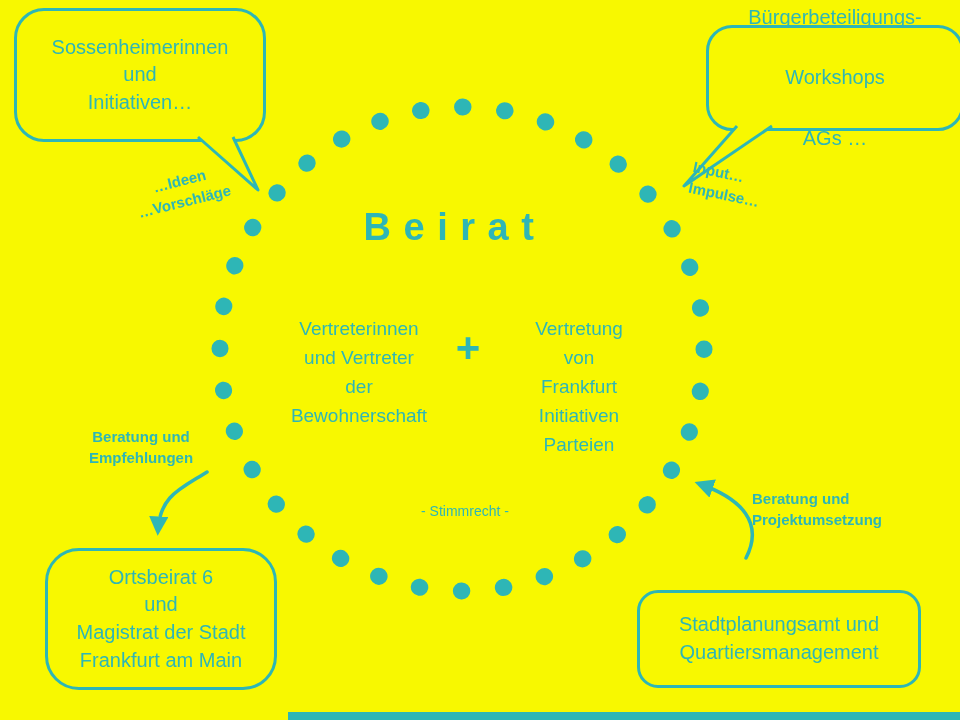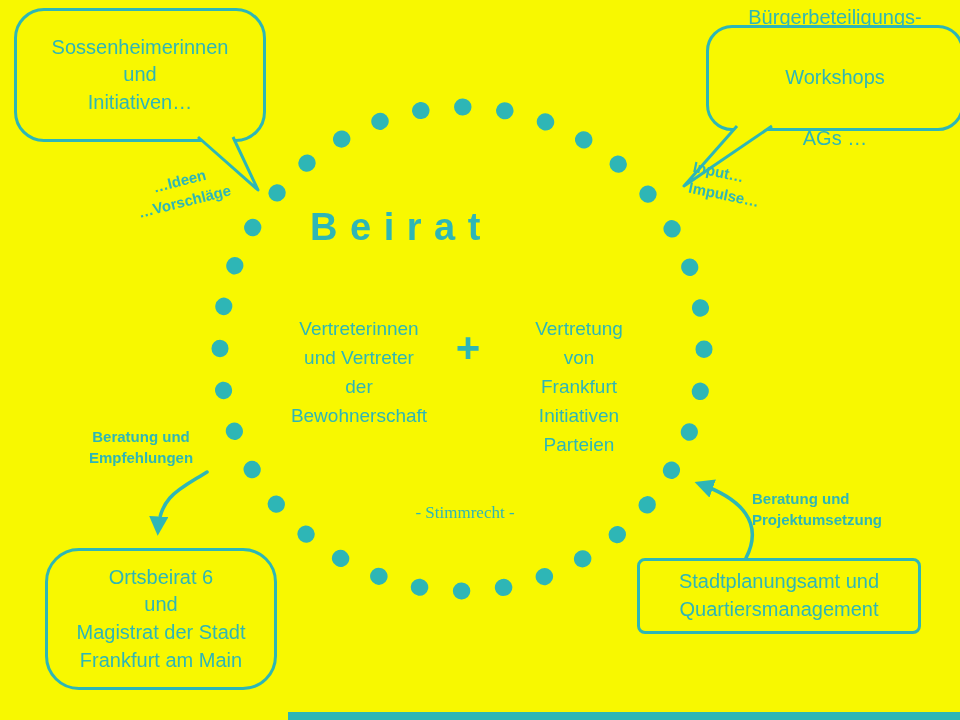--- a/index.html
+++ b/index.html
@@ -19,36 +19,36 @@
     background:var(--background);
     color:var(--teal);
     text-align:center;
     display:flex;flex-direction:column;justify-content:center;
     font-size:20px;line-height:1.38;
     z-index:1;
   }
   #bubble-alle{left:14px;top:8px;width:252px;height:134px;border-radius:30px;}
   #bubble-workshops{left:706px;top:25px;width:258px;height:106px;border-radius:26px;gap:33px;}
   #box-ortsbeirat{left:45px;top:548px;width:232px;height:142px;border-radius:34px;}
-  #box-stadtplanungsamt{left:637px;top:558px;width:284px;height:76px;border-radius:8px;}
+  #box-stadtplanungsamt{left:637px;top:590px;width:284px;height:98px;border-radius:21px;}
 
   #overlay{position:absolute;left:0;top:0;width:960px;height:720px;z-index:2;pointer-events:none;}
   .teal-stroke{stroke:var(--teal);}
   .teal-fill{fill:var(--teal);}
   .bg-fill{fill:var(--background);}
 
   .txt{position:absolute;z-index:3;color:var(--teal);}
-  #circle-title{left:310px;top:206px;width:290px;
+  #circle-title{left:310px;top:206px;width:290px;text-align:center;
     font-size:38px;font-weight:700;letter-spacing:0.33em;}
   .column{font-size:19px;line-height:29px;text-align:center;}
   #left-column{left:268px;top:314px;width:182px;}
   #right-column{left:494px;top:314px;width:170px;}
   #plus-sign{left:448px;top:324px;width:40px;text-align:center;
     font-size:42px;font-weight:700;line-height:48px;}
-  #stimmrecht{left:375px;top:503px;width:180px;text-align:center;font-size:17px;font-family:Liberation Serif, serif;}
+  #stimmrecht{left:375px;top:503px;width:180px;text-align:center;font-size:14px;}
 
   .mini-label{font-size:15px;font-weight:700;line-height:1.42;}
   #label-ideen{left:118px;top:170px;width:128px;text-align:center;
     transform:rotate(-14deg);}
   #label-input{left:690px;top:166px;width:100px;text-align:left;
     transform:rotate(12deg);}
   #label-beratung-links{left:80px;top:426px;width:122px;text-align:center;}
   #label-beratung-rechts{left:752px;top:488px;width:155px;text-align:left;}
 </style>
 </head>

